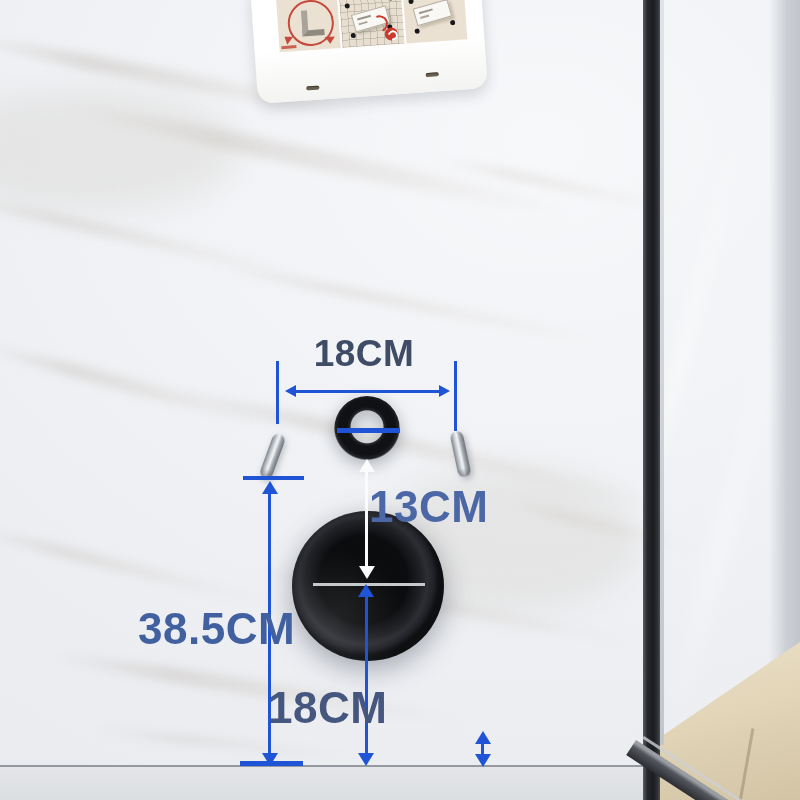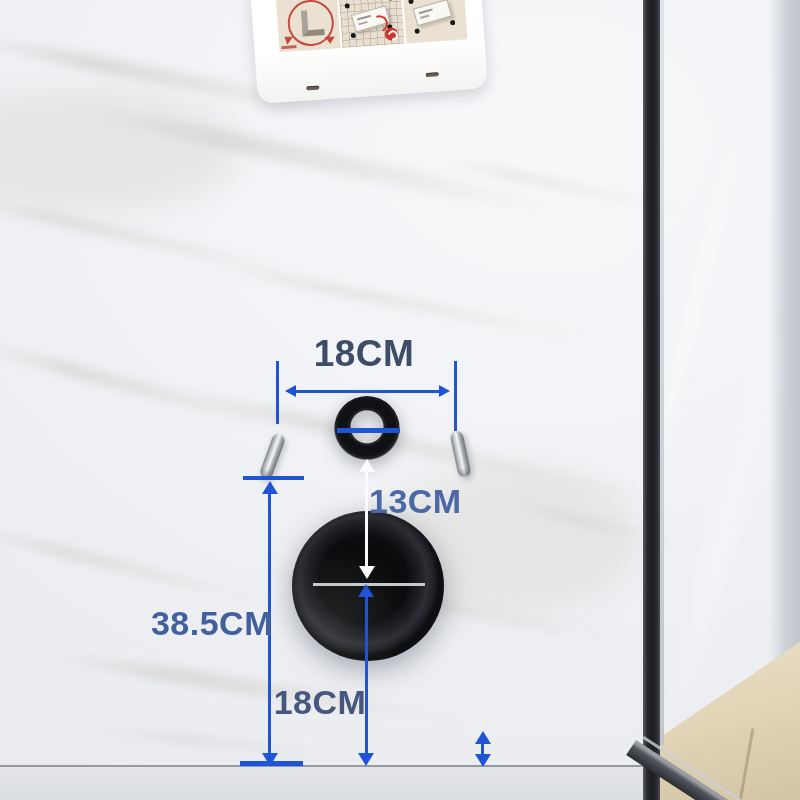--- a/index.html
+++ b/index.html
@@ -95,24 +95,24 @@
   .hline{position:absolute;height:3px;background:var(--accent-blue);z-index:8;}
   .hbar{position:absolute;background:var(--accent-blue);z-index:8;}
   .wline{position:absolute;width:3px;background:var(--marker-white);z-index:8;}
   .arr{position:absolute;width:0;height:0;z-index:8;}
   .arr.up{border-left:8px solid transparent;border-right:8px solid transparent;border-bottom:13px solid var(--accent-blue);}
   .arr.down{border-left:8px solid transparent;border-right:8px solid transparent;border-top:13px solid var(--accent-blue);}
   .arr.left{border-top:6px solid transparent;border-bottom:6px solid transparent;border-right:11px solid var(--accent-blue);}
   .arr.right{border-top:6px solid transparent;border-bottom:6px solid transparent;border-left:11px solid var(--accent-blue);}
   .arr.wh.up{border-bottom-color:var(--marker-white);}
   .arr.wh.down{border-top-color:var(--marker-white);}
-  .dim-label{position:absolute;z-index:9;font-weight:700;letter-spacing:.5px;font-size:34px;color:#44537a;}
+  .dim-label{position:absolute;z-index:9;font-weight:700;letter-spacing:.5px;font-size:44px;color:#44537a;}
   .dl-top{left:298px;top:333px;width:132px;text-align:center;font-size:37px;}
   .dl-13{left:369px;top:482px;width:110px;text-align:left;}
-  .dl-385{left:145px;top:604px;width:128px;text-align:right;}
+  .dl-385{left:138px;top:604px;width:128px;text-align:right;}
   .dl-18b{left:268px;top:683px;width:104px;text-align:center;}
   .dl-8{left:448px;top:688px;width:76px;text-align:center;}
   .dl-8 span{background:rgba(255,255,255,.55);border-radius:3px;padding:1px 6px;}
   
   .t-ext-l{left:276px;top:361px;height:63px;}
   .t-ext-r{left:454px;top:361px;height:70px;}
   .t-shaft{left:294px;top:390px;width:151px;}
   .t-head-l{left:285px;top:385px;}
   .t-head-r{left:439px;top:385px;}
   .ring-line{left:337px;top:428px;width:63px;height:5px;}

